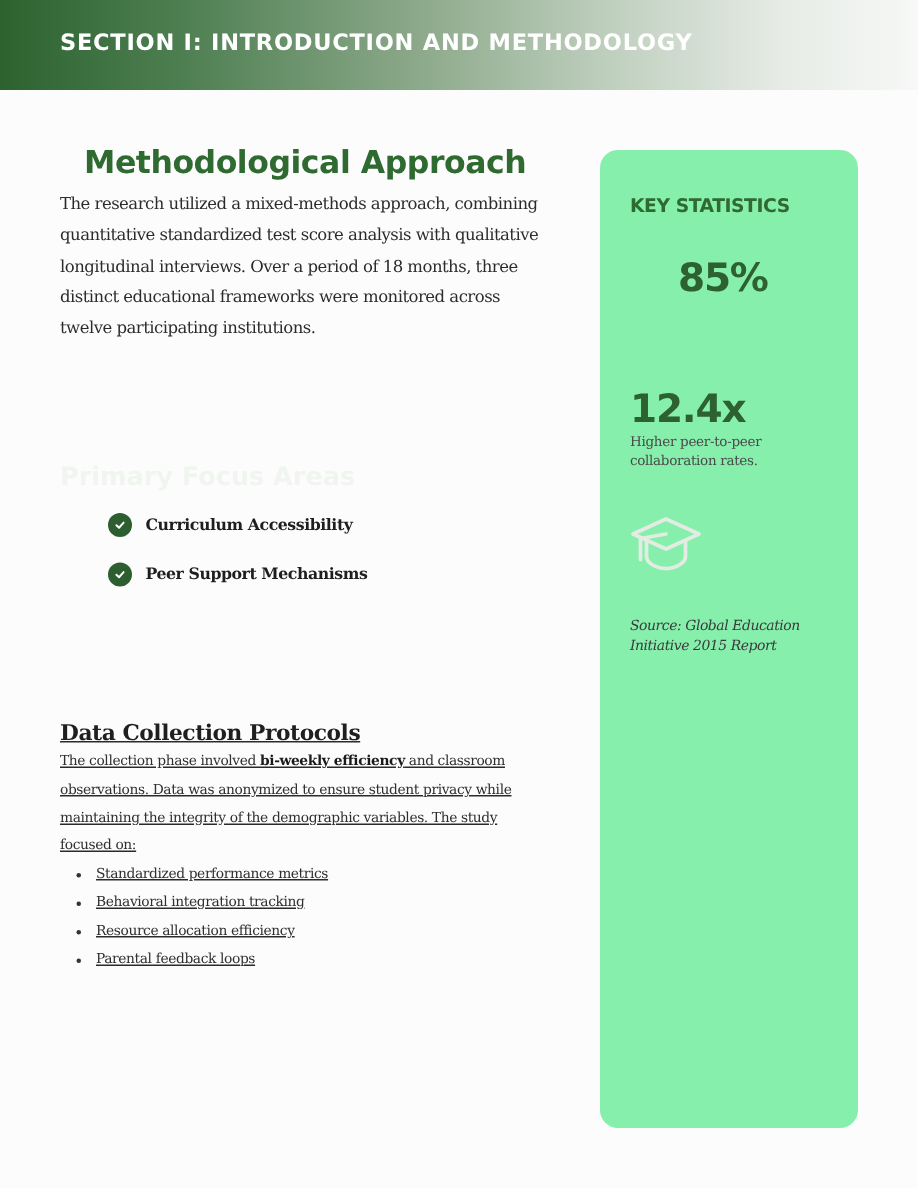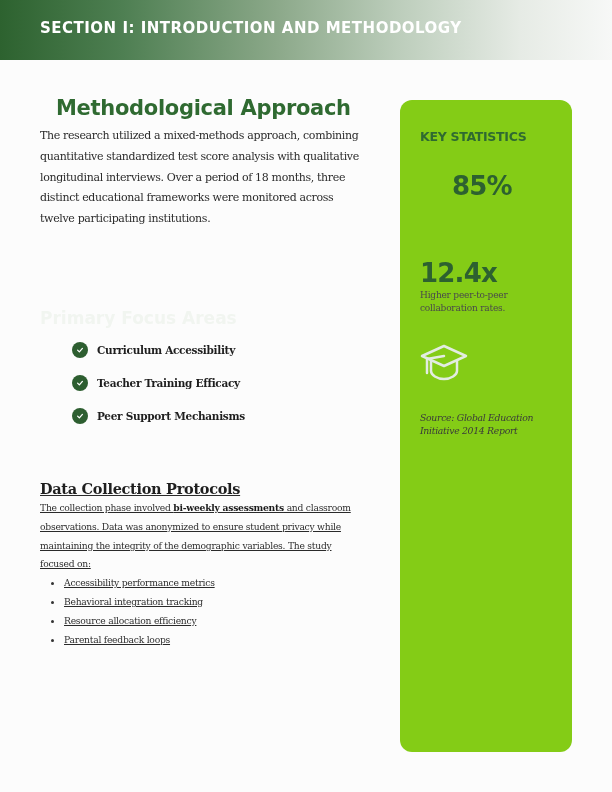--- a/index.html
+++ b/index.html
@@ -73,21 +73,21 @@
       font-size: 9.2px; line-height: 18.8px; color: #2e2e2e; letter-spacing: -0.25px;
       white-space: nowrap;
     }
     .bullets li::before {
       content: ""; position: absolute; left: 1px; top: 8px;
       width: 3px; height: 3px; border-radius: 50%; background: #333;
     }
 
     .panel {
       position: absolute; left: 400px; top: 100px; width: 172px; height: 652px;
-      background: #84cc16; border-radius: 12px;
+      background: #86efac; border-radius: 12px;
     }
     .panel-title {
       position: absolute; left: 20px; top: 29px;
       font-family: "DejaVu Sans", sans-serif;
       font-size: 12.5px; font-weight: bold; color: #2f6a31; letter-spacing: -0.3px;
       white-space: nowrap;
     }
     .stat { position: absolute; left: 20px; width: 140px; }
     .stat-value {
       font-family: "DejaVu Sans", sans-serif;
@@ -126,37 +126,29 @@
         </svg>
     </span>
     <span class="focus-label">Curriculum Accessibility</span>
   </li>
   <li class="focus-item">
     <span class="check">
       <svg width="8" height="8" viewBox="0 0 10 10">
           <path d="M2 5.2 L4.2 7.3 L8 3" stroke="#fff" stroke-width="1.6" fill="none" stroke-linecap="round" stroke-linejoin="round"></path>
         </svg>
     </span>
-    <span class="focus-label">Teacher Training Efficacy</span>
-  </li>
-  <li class="focus-item">
-    <span class="check">
-      <svg width="8" height="8" viewBox="0 0 10 10">
-          <path d="M2 5.2 L4.2 7.3 L8 3" stroke="#fff" stroke-width="1.6" fill="none" stroke-linecap="round" stroke-linejoin="round"></path>
-        </svg>
-    </span>
     <span class="focus-label">Peer Support Mechanisms</span>
   </li>
 </ul>
 
 <section class="dc">
   <h2 class="h2">Data Collection Protocols</h2>
-  <p class="dc-text"><span>The collection phase involved </span><b>bi-weekly assessments</b><span> and classroom observations. Data was anonymized to ensure student privacy while maintaining the integrity of the demographic variables. The study focused on:</span></p>
+  <p class="dc-text"><span>The collection phase involved </span><b>bi-weekly efficiency</b><span> and classroom observations. Data was anonymized to ensure student privacy while maintaining the integrity of the demographic variables. The study focused on:</span></p>
   <ul class="bullets">
-    <li>Accessibility performance metrics</li>
+    <li>Standardized performance metrics</li>
     <li>Behavioral integration tracking</li>
     <li>Resource allocation efficiency</li>
     <li>Parental feedback loops</li>
   </ul>
 </section>
 
 <aside class="panel">
   <div class="panel-title">KEY STATISTICS</div>
 
   <div class="stat" style="top:71px;margin-left:32px;">
@@ -169,14 +161,14 @@
   </div>
 
   <div class="cap-icon">
     <svg width="48" height="40" viewBox="0 0 48 40" fill="none" stroke="#e3ece2" stroke-width="2.5" stroke-linejoin="round" stroke-linecap="round">
       <path d="M2 13 L24 3 L46 13 L24 23 Z"></path>
       <path d="M11 17.5 V28 C11 32 17 36 24 36 C31 36 37 32 37 28 V17.5"></path>
       <path d="M24 13 L7 16 V30"></path>
     </svg>
   </div>
 
-  <div class="source">Source: Global Education Initiative 2014 Report</div>
+  <div class="source">Source: Global Education Initiative 2015 Report</div>
 </aside>
 
 </body></html>

